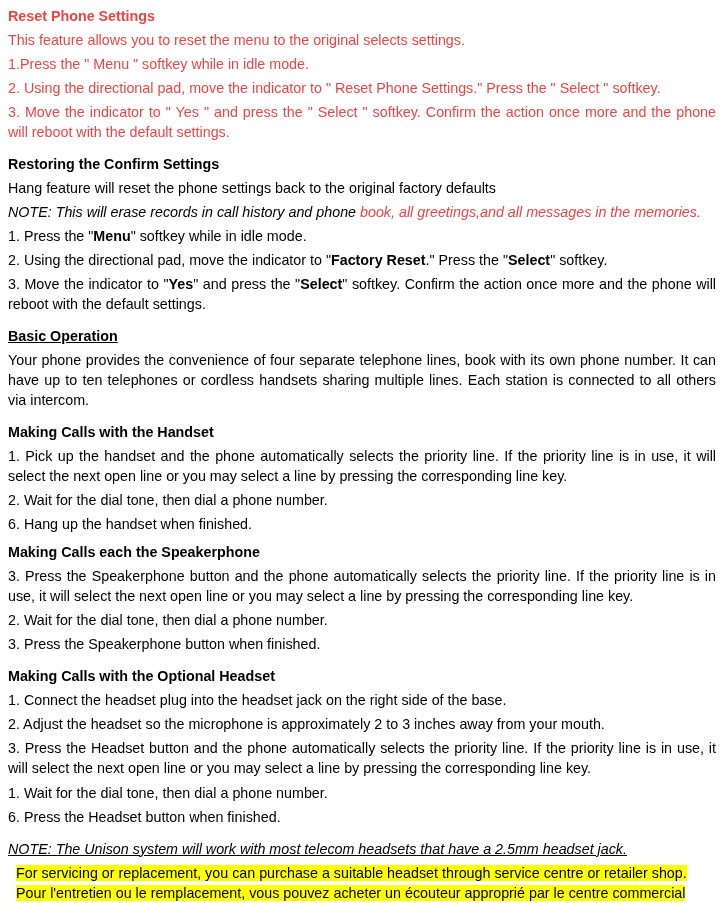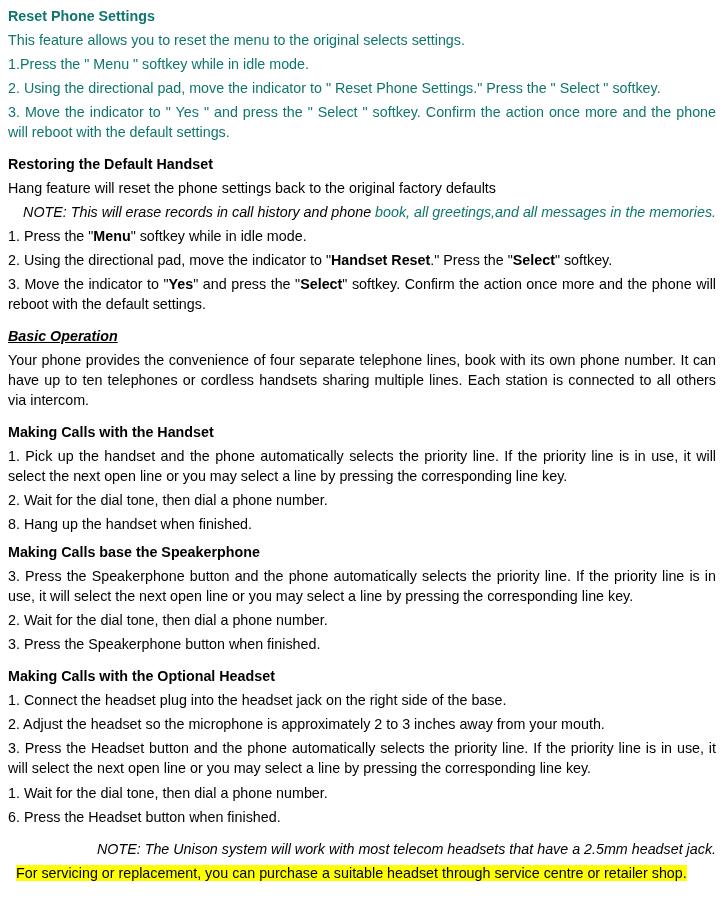--- a/index.html
+++ b/index.html
@@ -6,72 +6,72 @@
     font-family: Arial, Helvetica, sans-serif;
     font-size: 14.3px;
     line-height: 1.4;
     color: #000;
     margin: 0;
     padding: 6px 8px 6px 8px;
     width: 724px;
     box-sizing: border-box;
     background: #fff;
   }
-  .magenta { color: #0f766e; }
+  .magenta { color: #ef4444; }
   .bold { font-weight: bold; }
-  .italic { font-style: italic; text-align: right; }
-  .underline { text-decoration: underline; font-style: italic; }
+  .italic { font-style: italic; }
+  .underline { text-decoration: underline; }
   .justify { text-align: justify; }
   .hl { background: #ffff00; }
   .para { margin-bottom: 4px; }
   .section-gap { margin-top: 12px; }
 </style>
 </head>
 <body>
 
 <div class="para magenta bold">Reset Phone Settings</div>
 <div class="para magenta">This feature allows you to reset the menu to the original selects  settings.</div>
 <div class="para magenta">1.Press the " Menu " softkey while in idle mode.</div>
 <div class="para magenta">2. Using the directional pad, move the indicator to " Reset Phone Settings." Press the " Select " softkey.</div>
 <div class="para magenta justify">3. Move the indicator to " Yes " and press the " Select " softkey. Confirm the action once more and the phone will reboot with the default settings.</div>
 
-<div class="para bold section-gap">Restoring the Default Handset</div>
+<div class="para bold section-gap">Restoring the Confirm Settings</div>
 <div class="para">Hang feature will reset the phone settings back to the original factory defaults</div>
 <div class="para italic">
   <span>NOTE:  This will erase records in call history and phone </span><span class="magenta">book, all greetings,and all messages in the memories.</span>
 </div>
 <div class="para">
   <span>1. Press the "</span><span class="bold">Menu</span><span>" softkey while in idle mode.</span>
 </div>
 <div class="para">
-  <span>2. Using the directional pad, move the indicator to "</span><span class="bold">Handset Reset</span><span>."  Press the "</span><span class="bold">Select</span><span>" softkey.</span>
+  <span>2. Using the directional pad, move the indicator to "</span><span class="bold">Factory Reset</span><span>."  Press the "</span><span class="bold">Select</span><span>" softkey.</span>
 </div>
 <div class="para justify">
   <span>3. Move the indicator to "</span><span class="bold">Yes</span><span>" and press the "</span><span class="bold">Select</span><span>" softkey.  Confirm the action once more and the phone will reboot with the default settings.</span>
 </div>
 
 <div class="para bold underline section-gap">Basic Operation</div>
 <div class="para justify">Your phone provides the convenience of four separate telephone lines, book with its own phone number.  It can have up to ten telephones or cordless handsets sharing multiple lines.  Each station is connected to all others via intercom.</div>
 
 <div class="para bold section-gap">Making Calls with the Handset</div>
 <div class="para justify">1. Pick up the handset and the phone automatically selects the priority line.  If the priority line is in use, it will select the next open line or you may select a line by pressing the corresponding line key.</div>
 <div class="para">2. Wait for the dial tone, then dial a phone number.</div>
-<div class="para">8. Hang up the handset when finished.</div>
+<div class="para">6. Hang up the handset when finished.</div>
 
-<div class="para bold section-gap" style="margin-top:8px;">Making Calls base the Speakerphone</div>
+<div class="para bold section-gap" style="margin-top:8px;">Making Calls each the Speakerphone</div>
 <div class="para justify">3. Press the Speakerphone button and the phone automatically selects the priority line.  If the priority line is in use, it will select the next open line or you may select a line by pressing the corresponding line key.</div>
 <div class="para">2. Wait for the dial tone, then dial a phone number.</div>
 <div class="para">3. Press the Speakerphone button when finished.</div>
 
 <div class="para bold section-gap">Making Calls with the Optional Headset</div>
 <div class="para">1. Connect the headset plug into the headset jack on the right side of the base.</div>
 <div class="para">2. Adjust the headset so the microphone is approximately 2 to 3 inches away from your mouth.</div>
 <div class="para justify">3. Press the Headset button and the phone automatically selects the priority line.  If the priority line is in use, it will select the next open line or you may select a line by pressing the corresponding line key.</div>
 <div class="para">1. Wait for the dial tone, then dial a phone number.</div>
 <div class="para">6. Press the Headset button when finished.</div>
 
-<div class="para italic section-gap" style="">NOTE:  The Unison system will work with most telecom headsets that have a 2.5mm headset jack.</div>
+<div class="para italic section-gap" style="text-decoration:underline;">NOTE:  The Unison system will work with most telecom headsets that have a 2.5mm headset jack.</div>
 
 <div style="line-height:1.45;padding-left:8px;">
   <span class="hl">For servicing or replacement, you can purchase a suitable headset through service centre or retailer shop.</span><br>
-  <br>
+  <span class="hl">Pour l'entretien ou le remplacement, vous pouvez acheter un écouteur approprié par le centre commercial</span><br>
   
 </div>
 
 </body></html>

